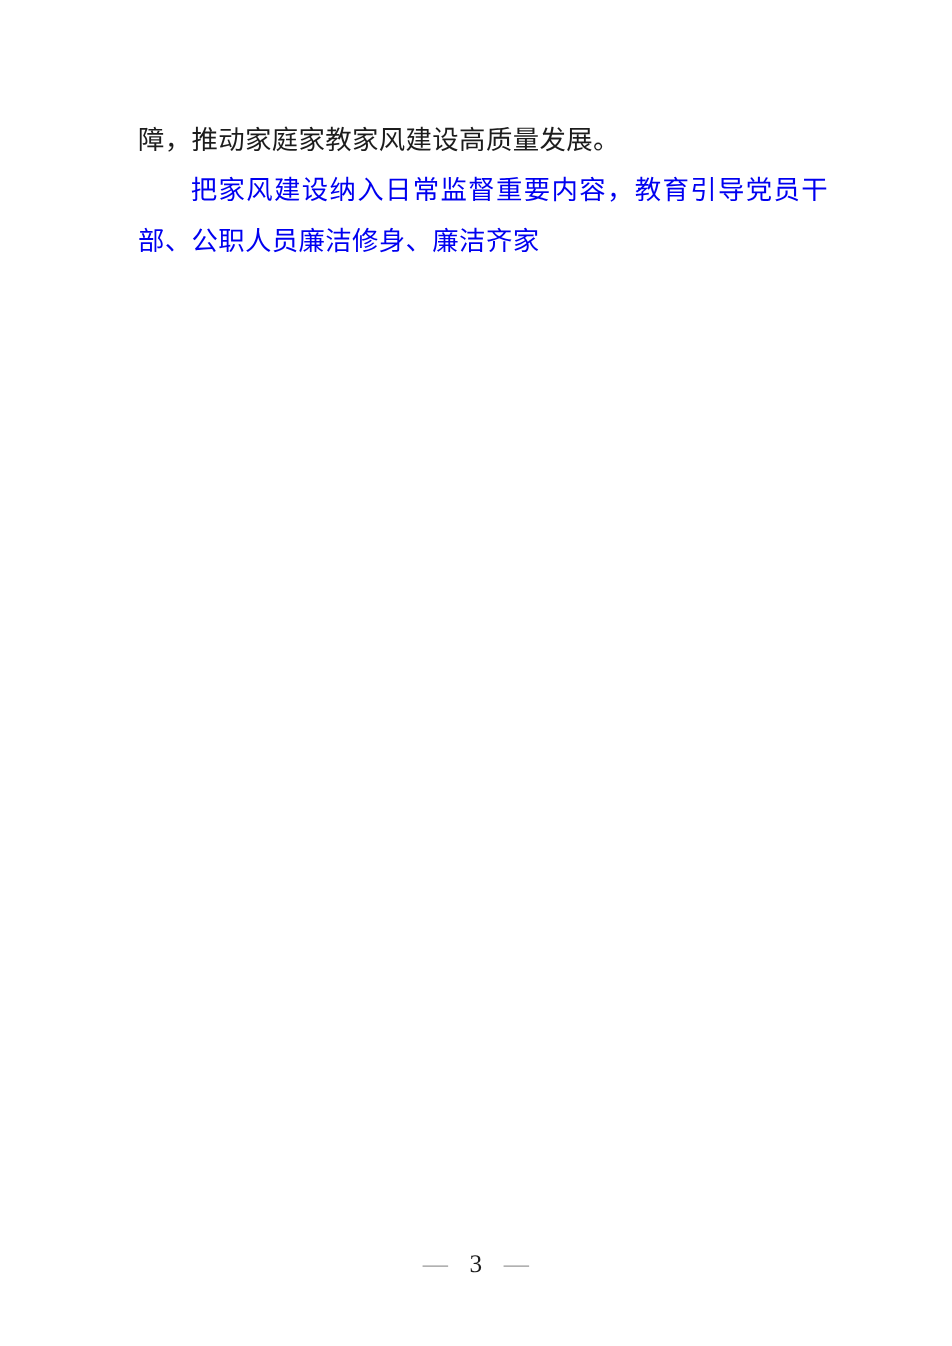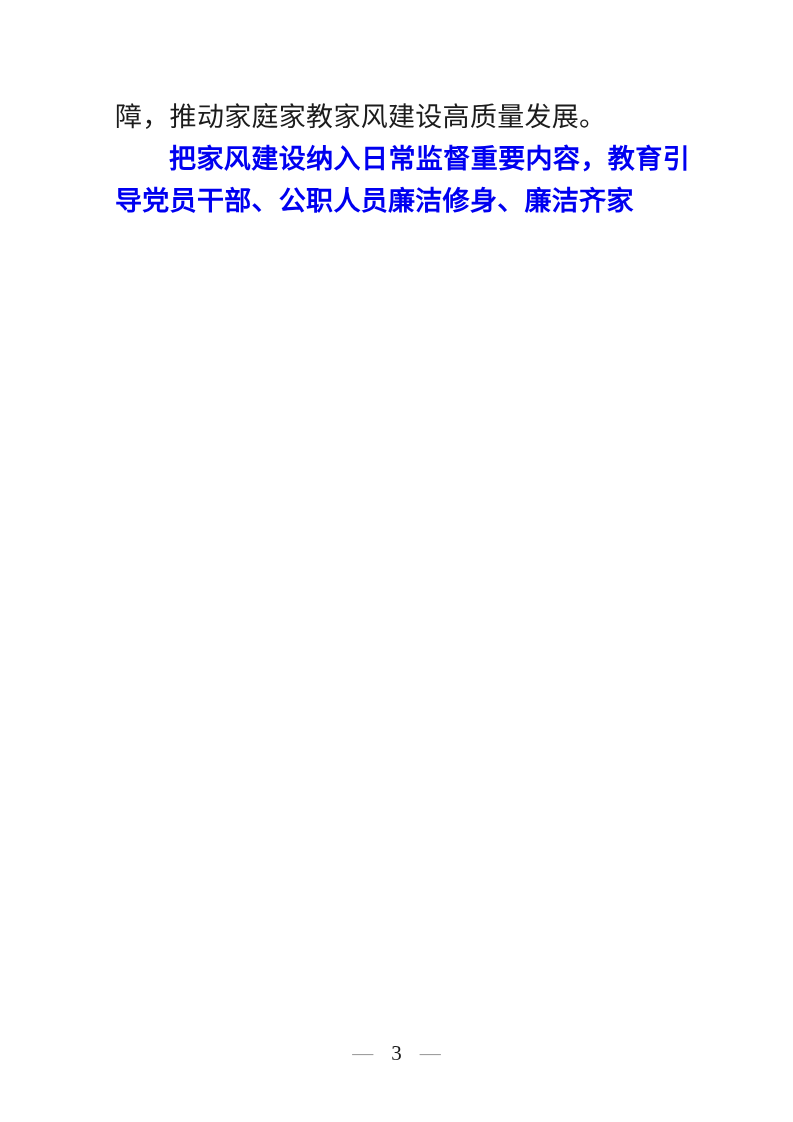--- a/index.html
+++ b/index.html
@@ -19,34 +19,34 @@
   }
   .body-text {
     position: absolute;
     left: 115px;
     top: 96px;
     width: 575px;
   }
   p.para {
     margin: 0;
     padding: 0;
-    font-size: 27px;
+    font-size: 22px;
     line-height: 42px;
     color: var(--body-text, #1c1c1c);
     text-align: justify;
     text-indent: 2em;
     letter-spacing: 0.3px;
     word-break: break-all;
   }
   p.para.no-indent {
     text-indent: 0;
   }
   p.para.heading-blue {
     color: var(--heading-blue, #0000f0);
-    font-weight: bold;
+    font-weight: normal;
   }
   .footer {
     position: absolute;
     top: 1038px;
     left: 0;
     width: 100%;
     text-align: center;
     font-size: 21px;
     line-height: 30px;
     white-space: nowrap;

